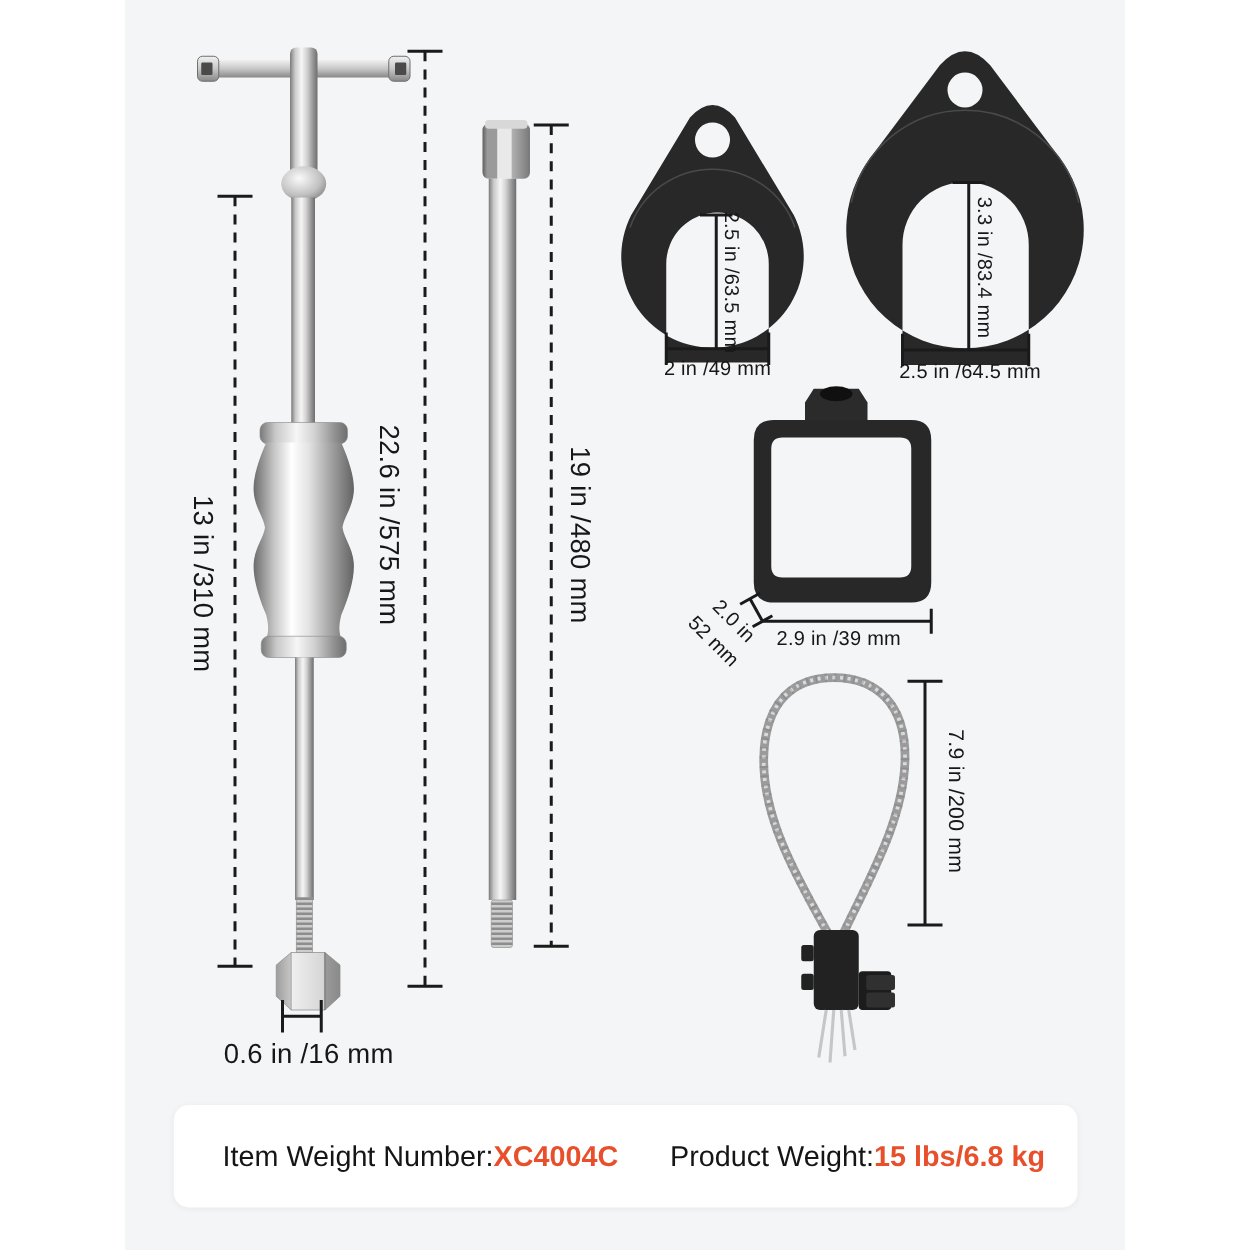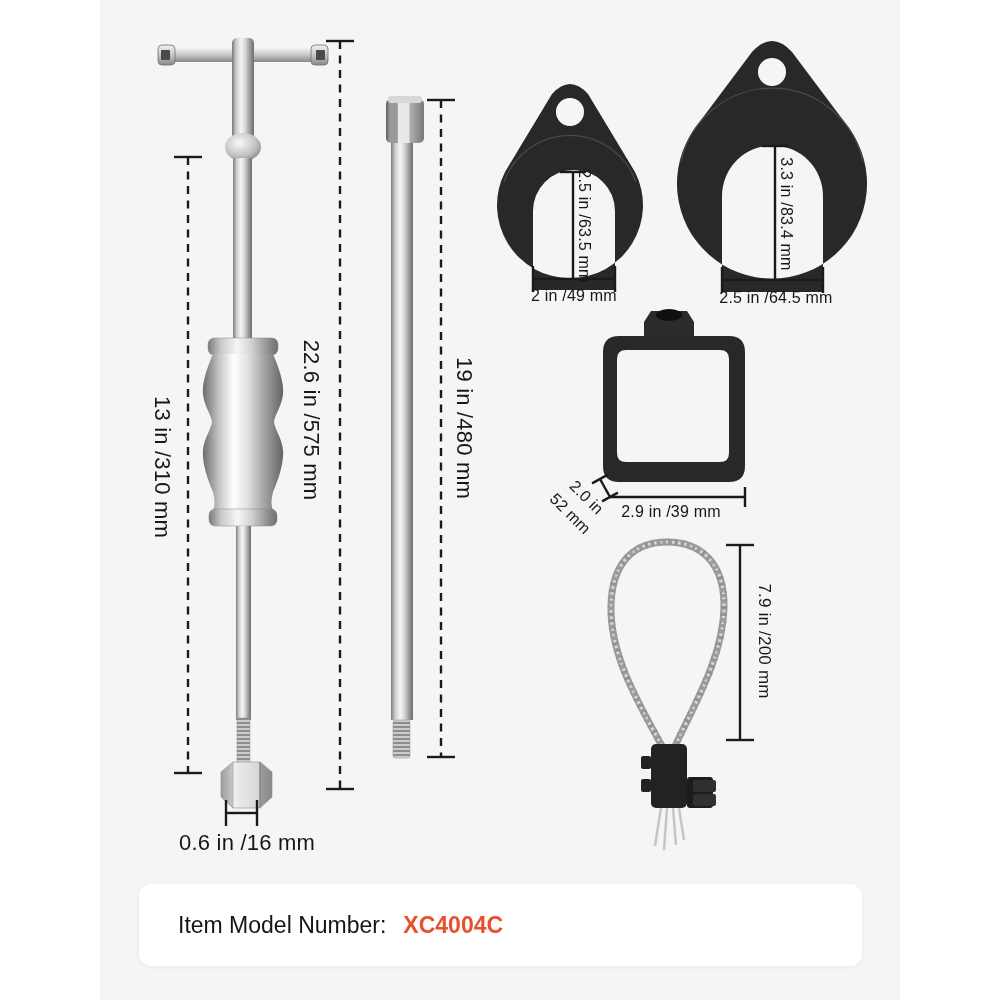--- a/index.html
+++ b/index.html
@@ -11,21 +11,21 @@
   .lbl.small{font-size:16px;}
   .lbl.mid{font-size:17px;}
   .h{transform:translate(-50%,-50%);}
   .v{transform:translate(-50%,-50%) rotate(90deg);}
   .d{transform:translate(-50%,-50%) rotate(45deg);text-align:center;line-height:1.42;}
   .d span{display:block;}
   #footer-card{position:absolute;left:139px;top:884px;width:723px;height:82px;background:#ffffff;
          border-radius:12px;box-shadow:0 1px 5px rgba(0,0,0,.05);}
   .fgroup{position:absolute;top:50%;transform:translateY(-50%);font-size:23px;color:#151515;
          font-weight:500;white-space:nowrap;}
-  .fgroup .val{color:#e8502c;margin-left:17px;font-weight:600;}
+  .fgroup .val{color:#e8502c;margin-left:0;font-weight:600;}
   #fg1{left:39px;}
   #fg2{left:397px;}
 </style>
 </head>
 <body>
 
 <div id="stage">
   <div id="panel"></div>
 
   <svg class="scene" width="1000" height="1000" viewBox="0 0 1000 1000">
@@ -228,16 +228,19 @@
   <div class="lbl small h" style="left:776px;top:298px">2.5 in /64.5 mm</div>
   <div class="lbl small h" style="left:671px;top:512px">2.9 in /39 mm</div>
   <div class="lbl small d" style="left:578px;top:506px">
     <span>2.0 in</span>
     <span>52 mm</span>
   </div>
   <div class="lbl mid v" style="left:764px;top:641px">7.9 in /200 mm</div>
 
   <div id="footer-card">
     <div class="fgroup" id="fg1">
-      <span>Item Model Number:</span><span class="val">XC4004C</span>
+      <span>Item Weight Number:</span><span class="val">XC4004C</span>
+    </div>
+    <div class="fgroup" id="fg2">
+      <span>Product Weight:</span><span class="val">15 lbs/6.8 kg</span>
     </div>
   </div>
 </div>
 
 </body></html>

